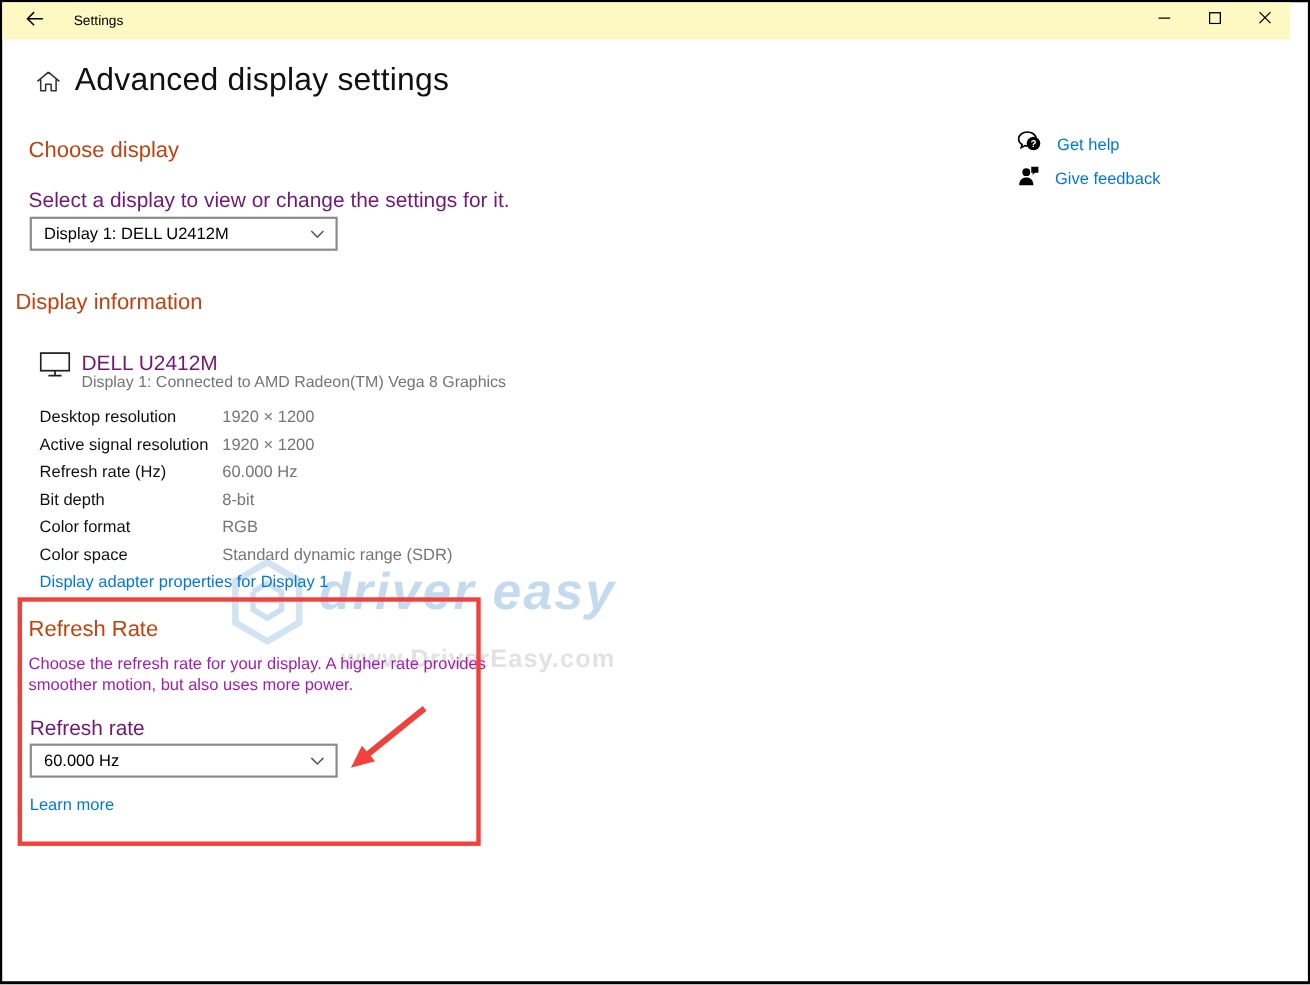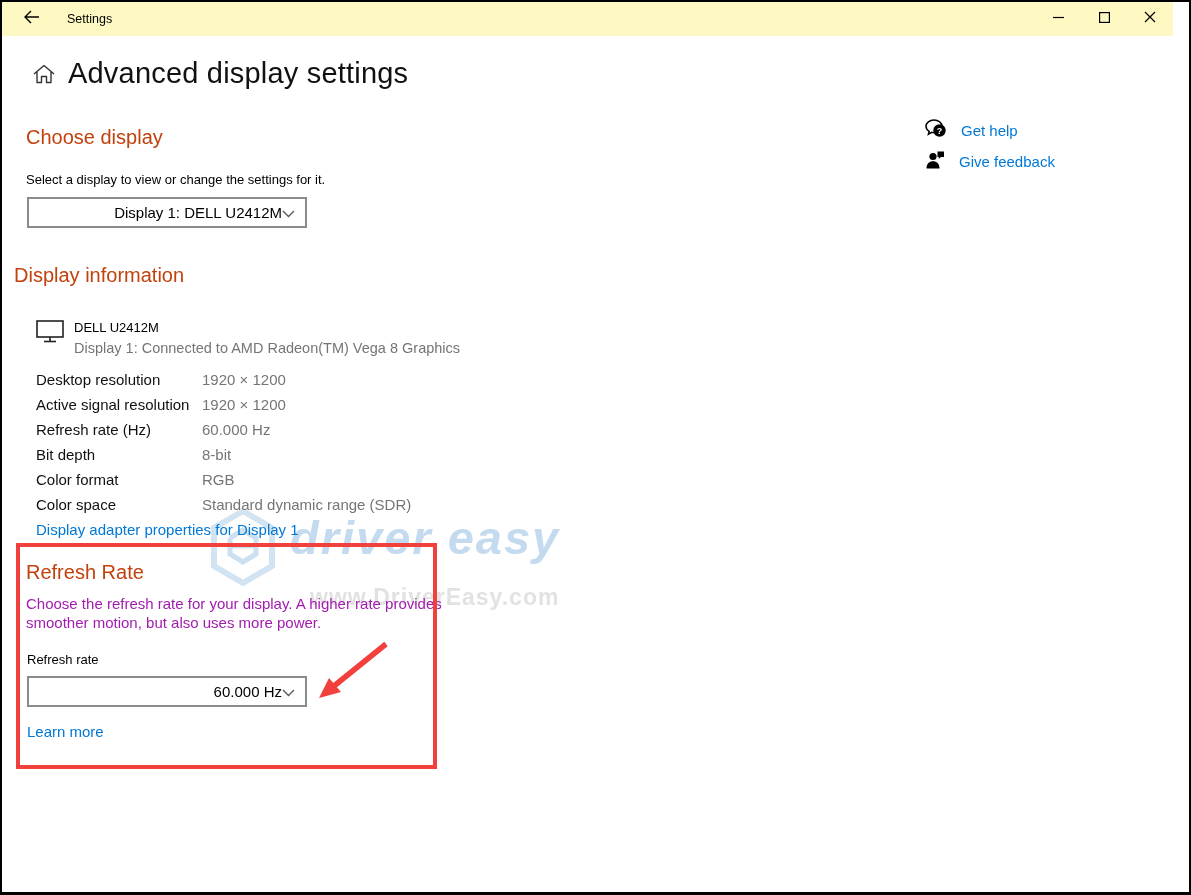--- a/index.html
+++ b/index.html
@@ -25,30 +25,30 @@
   .page-title { position:absolute; left:66px; top:55px; font-size:29px; font-weight:400; color:#111; letter-spacing:0.2px; }
 
   
   .help-link { position:absolute; display:flex; align-items:center; gap:14px; cursor:pointer; z-index:2; }
   .help-link .lbl { color:#0078d7; font-size:15px; }
   .get-help { left:923px; top:117px; }
   .give-feedback { left:923px; top:148px; }
 
   
   .section-heading { position:absolute; font-size:20px; font-weight:400; color:#c2410c; z-index:1; }
-  .body-text { position:absolute; font-size:13px; color:#000000; z-index:1; }
+  .body-text { position:absolute; font-size:19px; color:#701a75; z-index:1; }
   .gray { color:#757575; }
 
   
   .dropdown {
     position:absolute; width:280px; height:31px; background:#fff;
     border:2px solid #8b8b8b; display:flex; align-items:center;
     padding:0 10px 0 11px; cursor:pointer; z-index:3;
   }
-  .dropdown .val { font-size:15px; color:#000; flex:1;text-align:right; }
+  .dropdown .val { font-size:15px; color:#000; flex:1; }
 
   
   .prop-row { position:absolute; left:34px; width:560px; font-size:15px; z-index:1; }
   .prop-row .plabel { position:absolute; left:0; color:#111; }
   .prop-row .pvalue { position:absolute; left:166px; color:#757575; }
 
   .text-link { position:absolute; color:#0078d7; font-size:15px; cursor:pointer; z-index:3; }
 
   
   .annotation-box {

